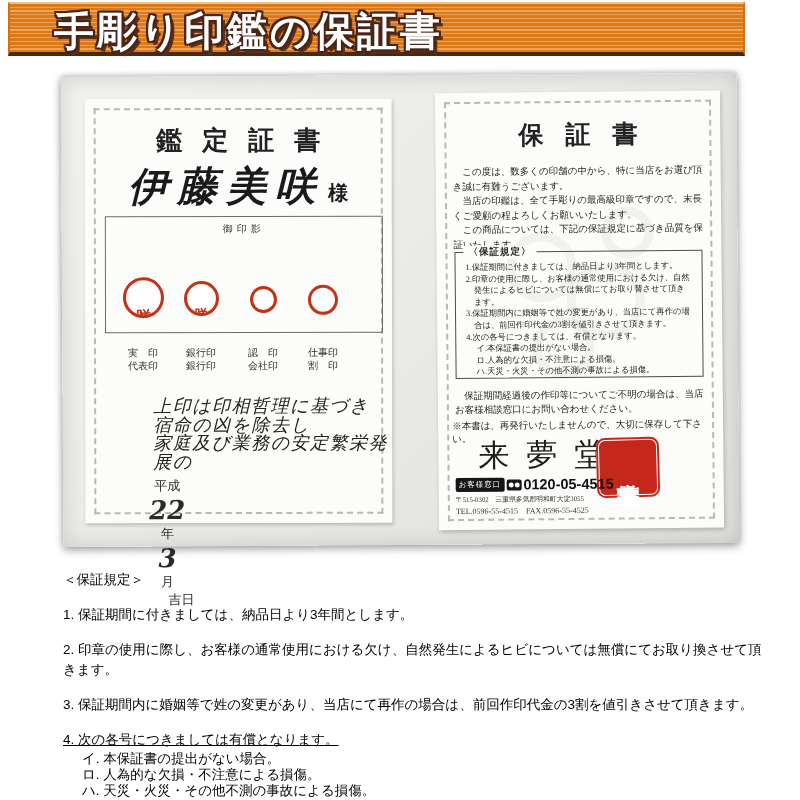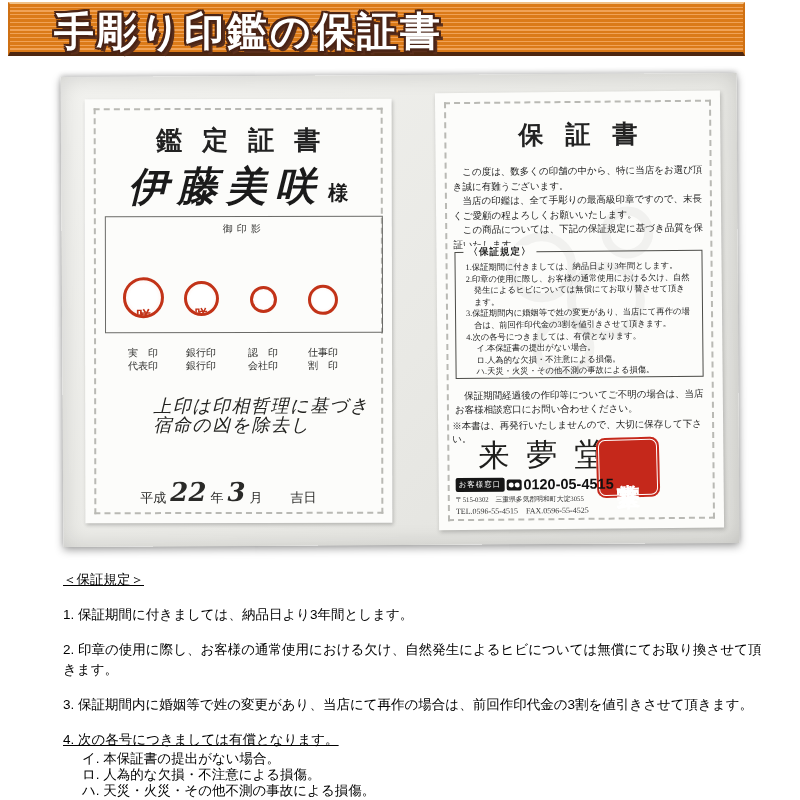--- a/index.html
+++ b/index.html
@@ -56,22 +56,22 @@
   .seal .chars { writing-mode:vertical-rl; line-height:1; letter-spacing:-2px; }
   .seal-1 { left:17px; top:60px;  width:41px; height:41px; font-size:15px; }
   .seal-2 { left:78px; top:64px;  width:35px; height:35px; font-size:13px; }
   .seal-3 { left:144px; top:69px; width:27px; height:27px; font-size:15px; }
   .seal-4 { left:202px; top:68px; width:30px; height:30px; font-size:17px; }
   .seal-label { position:absolute; top:129px; width:64px; text-align:center;
     font-size:10px; line-height:13px; color:#2e2e2c; white-space:pre; }
   .slab-1 { left:5px; } .slab-2 { left:63px; } .slab-3 { left:125px; } .slab-4 { left:185px;font-family:Liberation Serif, serif; }
   .cl-statement { position:absolute; left:68px; top:298px; font-size:18px; line-height:18.5px;
     letter-spacing:1.5px; color:#22221f; font-style:italic; }
-  .cl-date { position:absolute; left:55px; top:378px; display:flex; align-items:flex-end;
-    color:#2a2a28; }
+  .cl-date { position:absolute; left:55px; top:378px; display:flex; align-items:center;
+    color:#2a2a28;flex-direction:column; }
   .cl-date .era { font-size:13px; }
   .cl-date .big { font-size:26px; font-weight:bold; font-style:italic; margin:0 4px;
     font-family:"DejaVu Serif",serif; }
   .cl-date .unit { font-size:13px; }
   .cl-date .day { font-size:13px; margin-left:28px; }
 
   
   .cert-right { left:375px; top:18px; width:285px; height:437px; transform:rotate(-0.2deg); }
   .cr-title { position:absolute; top:26px; left:0; width:100%; text-align:center;
     font-size:25px; letter-spacing:22px; text-indent:22px; font-weight:bold; color:#222; }
@@ -112,21 +112,21 @@
     background:#fff; border-radius:50%; }
   .freedial::before { left:2px; } .freedial::after { left:8px; }
   .phone { font-size:14.5px; font-weight:bold; color:#111; letter-spacing:0;
     font-family:"Liberation Sans",sans-serif; white-space:nowrap;text-align:center; }
   .addr { font-size:6.8px; color:#333; margin-top:2px; white-space:nowrap; }
   .telfax { font-size:8px; color:#333; margin-top:1px; white-space:nowrap; }
 
   
   .terms { position:absolute; left:63px; top:570px; width:700px; color:#000;
     font-size:13.5px; line-height:20px; }
-  .terms-heading { margin-bottom:15px;text-decoration:underline; }
+  .terms-heading { margin-bottom:15px; }
   .terms-item { margin-bottom:15px; }
   .terms-item-4 { margin-bottom:1px;text-decoration:underline; }
   .terms-sub { margin-left:19px; line-height:16px; }
 </style>
 </head>
 <body>
 
 <div class="stage">
 
   <div class="banner">
@@ -156,20 +156,21 @@
             <span class="chars">咲</span>
           </div>
         <div class="seal-label slab-1"><div>実　印</div><div>代表印</div></div>
         <div class="seal-label slab-2"><div>銀行印</div><div>銀行印</div></div>
         <div class="seal-label slab-3"><div>認　印</div><div>会社印</div></div>
         <div class="seal-label slab-4"><div>仕事印</div><div>割　印</div></div>
       </div>
       <div class="cl-statement">
         <div>上印は印相哲理に基づき</div>
         <div>宿命の凶を除去し</div>
+        <div>家庭及び業務の安定繁栄発展の</div>
       </div>
       <div class="cl-date">
         <span class="era">平成</span>
         <span class="big">22</span>
         <span class="unit">年</span>
         <span class="big">3</span>
         <span class="unit">月</span>
         <span class="day">吉日</span>
       </div>
     </div>

